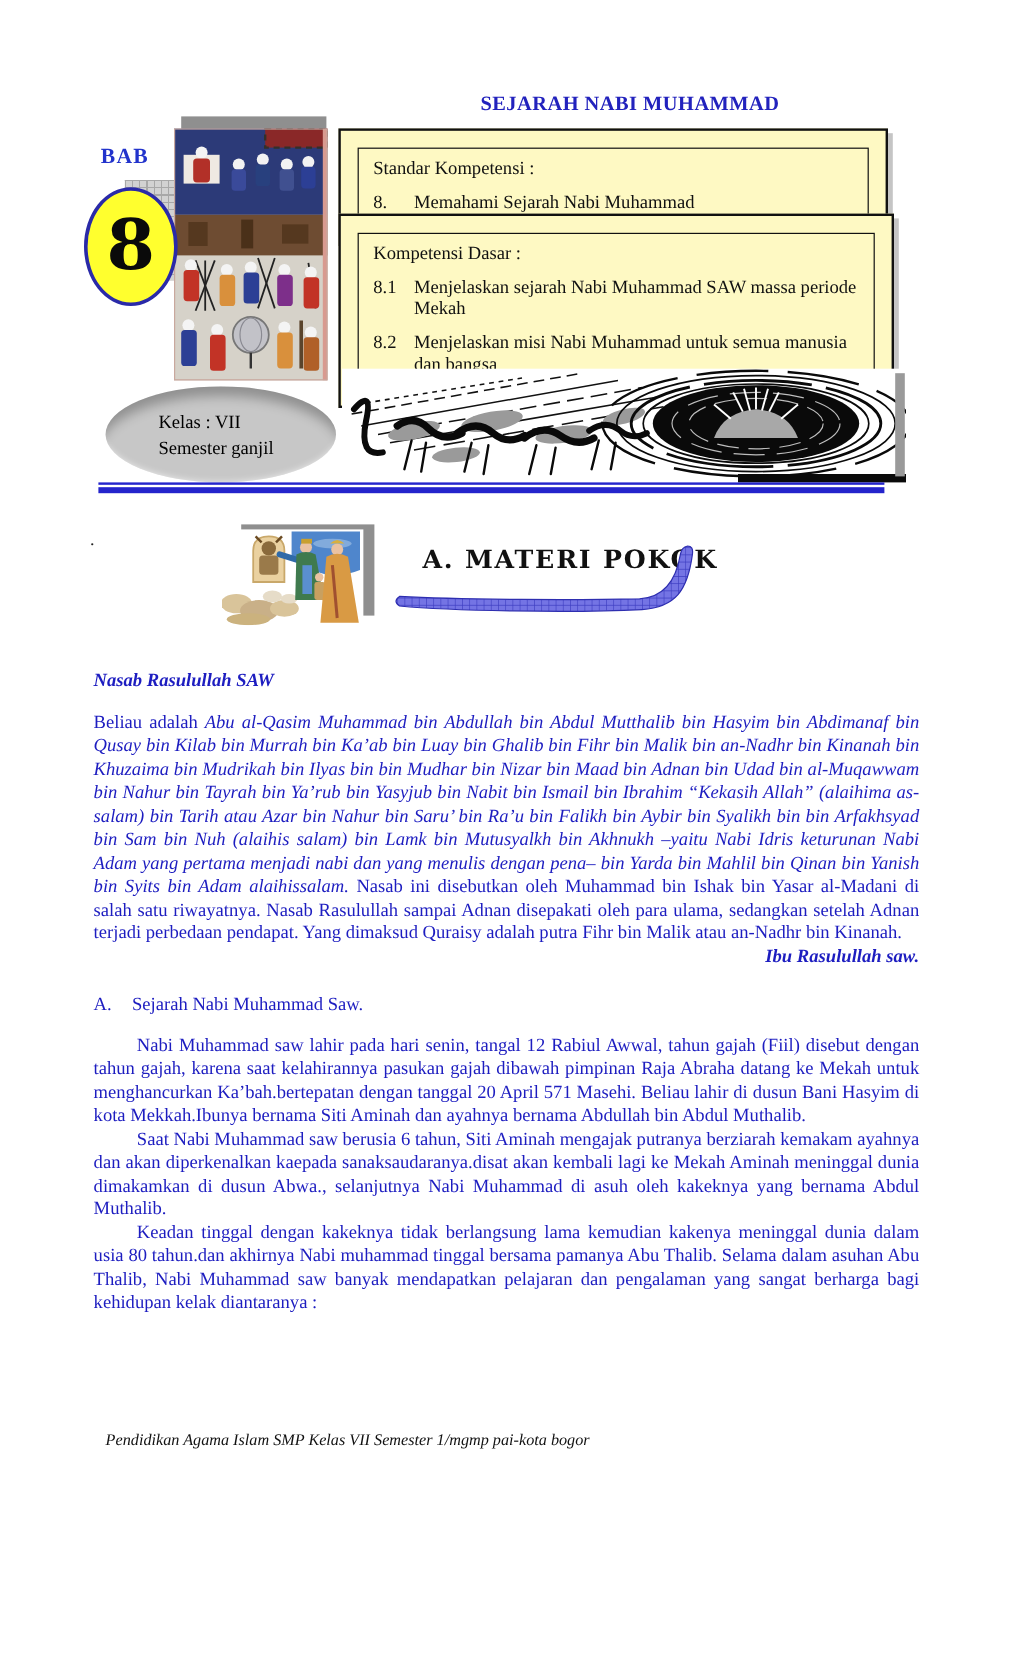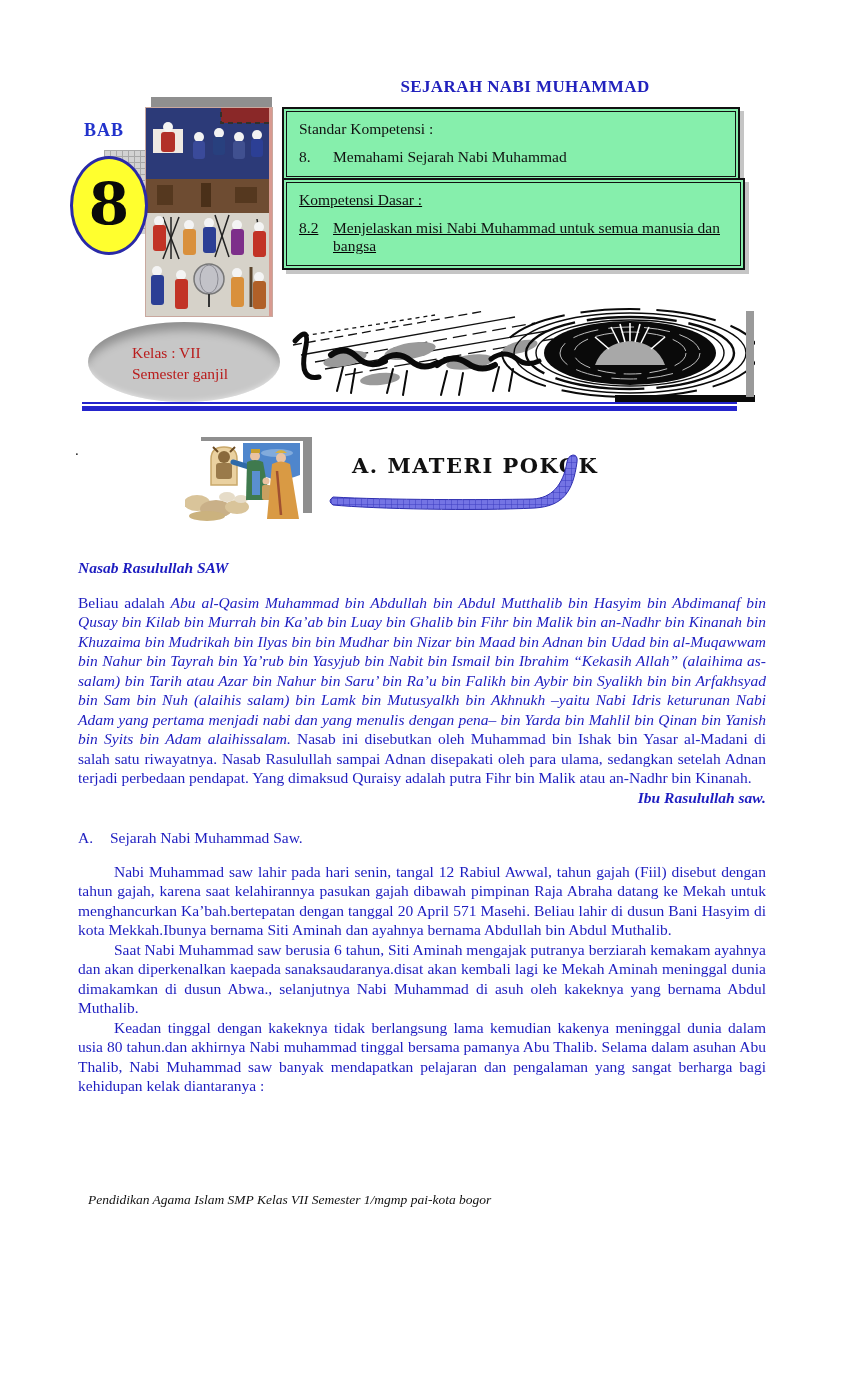--- a/index.html
+++ b/index.html
@@ -36,39 +36,39 @@
     font-size:58px; font-weight:bold; color:#0a0a0a;
     font-family:"DejaVu Serif","Liberation Serif",serif; line-height:1;
     transform:translateY(-2px);
   }
 
   .painting1-shadow { position:absolute; top:97px; left:151px; width:121px; height:202px; background:#8f8f8f; z-index:0; }
   .painting1 { position:absolute; top:107px; left:145px; width:128px; height:210px; z-index:1; }
 
   
   .dbox {
-    position:absolute; background:#86efac; border:2px solid #111;
-    padding:2px; box-shadow:4px 4px 0 rgba(150,150,150,.55);
+    position:absolute; background:#fef9c3; border:2px solid #111;
+    padding:14px; box-shadow:4px 4px 0 rgba(150,150,150,.55);
   }
   .dbox-inner { border:1px solid #111; padding:8px 10px 10px 12px; height:100%; }
   .box-sk { top:107px; left:282px; width:458px; }
-  .box-kd { top:178px; left:282px; width:463px;text-decoration:underline; }
+  .box-kd { top:178px; left:282px; width:463px; }
   .box-heading { font-size:15.5px; color:#111; }
   .box-item { display:flex; margin-top:10px; font-size:15.5px; color:#111; }
   .box-item .num { width:34px; flex:0 0 34px; }
   .box-item .txt { flex:1; }
 
   
   .kelas-ellipse {
     position:absolute; top:322px; left:88px; width:192px; height:80px;
     border-radius:50%; background:#c7c7c7;
     box-shadow:inset 0 14px 10px -6px rgba(0,0,0,.28), inset 0 -4px 6px -4px rgba(255,255,255,.7);
   }
   .kelas-text {
-    position:absolute; top:20px; left:44px; font-size:15.5px; color:#b91c1c;
+    position:absolute; top:20px; left:44px; font-size:15.5px; color:#000000;
     line-height:21px;
   }
 
   .scribble { position:absolute; top:307px; left:285px; width:470px; height:96px; }
 
   
   .rule-thin  { position:absolute; top:402px; left:82px; width:655px; height:2px; background:#2424cc; }
   .rule-thick { position:absolute; top:406px; left:82px; width:655px; height:5px; background:#2424cc; }
 
   .stray-dot { position:absolute; top:442px; left:75px; font-size:15px; color:#222; }
@@ -180,20 +180,24 @@
         <span class="num">8.</span>
         <span class="txt">Memahami Sejarah Nabi Muhammad</span>
       </div>
     </div>
   </div>
 
   <div class="dbox box-kd">
     <div class="dbox-inner">
       <div class="box-heading">Kompetensi Dasar :</div>
       <div class="box-item">
+        <span class="num">8.1</span>
+        <span class="txt">Menjelaskan sejarah Nabi Muhammad SAW massa periode Mekah</span>
+      </div>
+      <div class="box-item">
         <span class="num">8.2</span>
         <span class="txt">Menjelaskan misi Nabi Muhammad untuk semua manusia dan bangsa</span>
       </div>
     </div>
   </div>
 
   <div class="kelas-ellipse">
     <div class="kelas-text">
       <div>Kelas : VII</div>
       <div>Semester ganjil</div>

